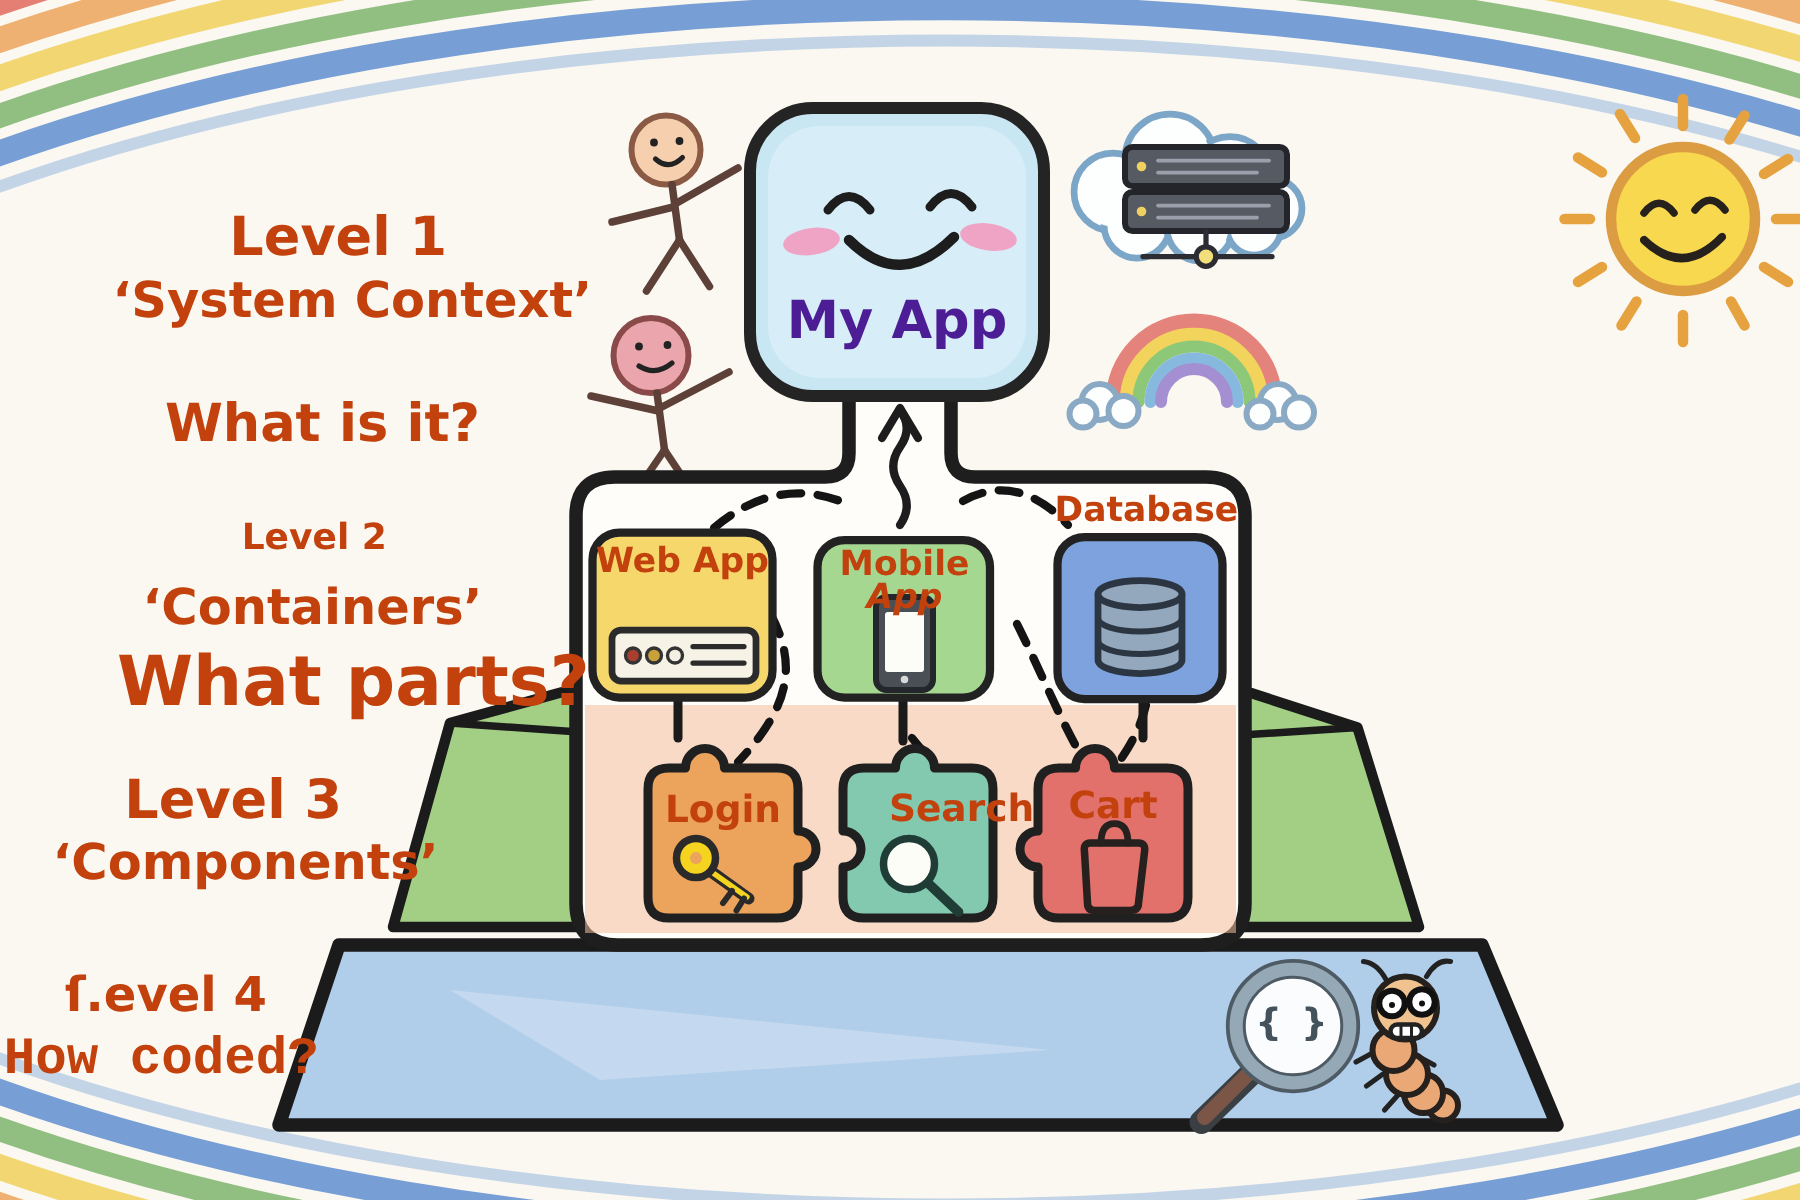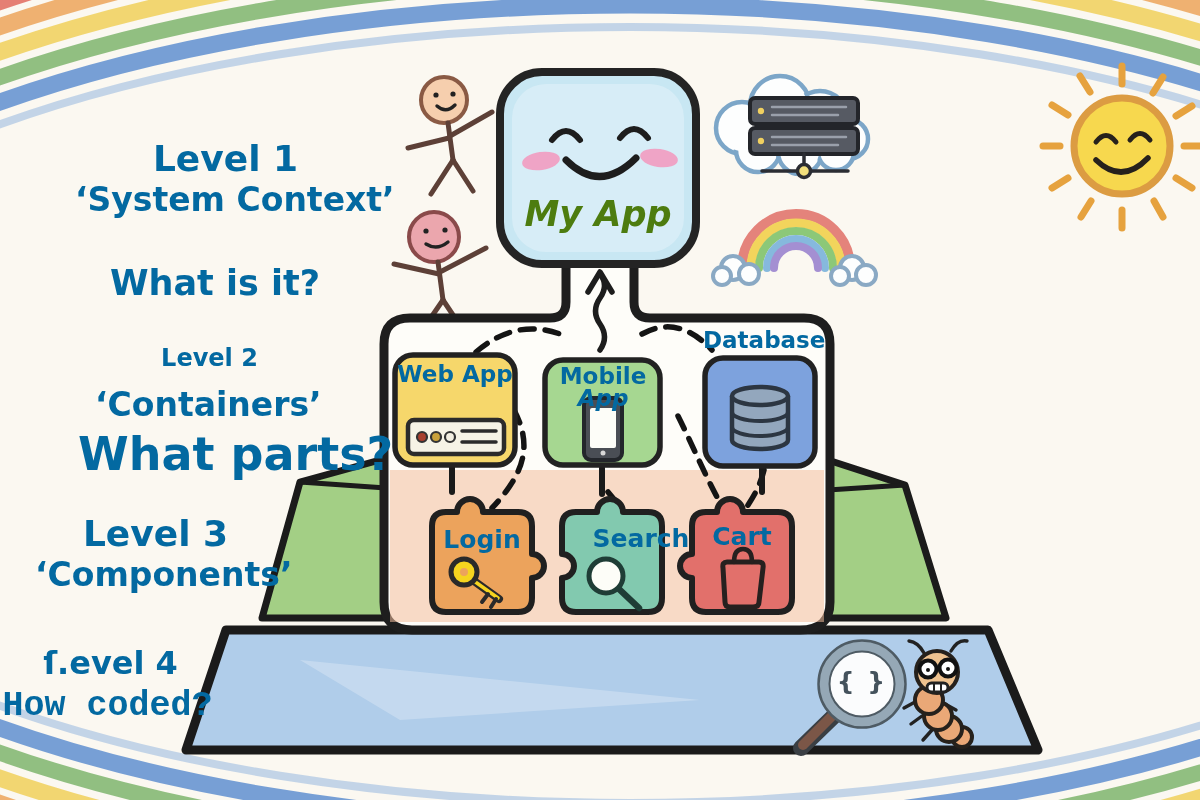--- a/index.html
+++ b/index.html
@@ -3,21 +3,21 @@
 <meta charset="utf-8">
 <style>
   html,body{margin:0;padding:0;background:#e8e6df;}
   .canvas{
     position:relative;width:1200px;height:800px;overflow:hidden;
     background:#fbf8f1;
     font-family:"DejaVu Sans","Liberation Sans",sans-serif;
   }
   .canvas svg{position:absolute;left:0;top:0;}
   .lbl{
-    position:absolute;text-align:center;font-weight:700;color:#0369a1;
+    position:absolute;text-align:center;font-weight:700;color:#c2410c;
     line-height:1.02;white-space:nowrap;z-index:5;
   }
 </style>
 </head>
 <body>
 
 <div class="canvas">
 
 <svg width="1200" height="800" viewBox="0 0 1200 800">
 
@@ -282,21 +282,21 @@
 <div class="lbl" style="left:112px;top:346px;width:195px;font-size:24px;">Level 2</div>
 <div class="lbl" style="left:95px;top:388px;width:220px;font-size:33px;">‘Containers’</div>
 <div class="lbl" style="left:78px;top:431px;width:240px;font-size:46px;">What parts?</div>
 
 <div class="lbl" style="left:58px;top:516px;width:195px;font-size:36px;">Level 3</div>
 <div class="lbl" style="left:35px;top:558px;width:240px;font-size:33px;">‘Components’</div>
 
 <div class="lbl" style="left:18px;top:647px;width:185px;font-size:32px;">ſ.evel 4</div>
 <div class="lbl" style="left:0px;top:689px;width:215px;font-size:35px;font-family:Liberation Mono, monospace;">How coded?</div>
 
-<div class="lbl" style="left:500px;top:197px;width:196px;font-size:35px;color:#4d7c0f;font-style:italic;">My App</div>
+<div class="lbl" style="left:500px;top:197px;width:196px;font-size:35px;color:#4c1d95;">My App</div>
 
 <div class="lbl" style="left:396px;top:363px;width:118px;font-size:23px;">Web App</div>
 <div class="lbl" style="left:547px;top:365px;width:112px;font-size:23px;">Mobile</div>
 <div class="lbl" style="left:547px;top:387px;width:112px;font-size:23px;font-style:italic;">App</div>
 <div class="lbl" style="left:703px;top:329px;width:122px;font-size:23px;">Database</div>
 
 <div class="lbl" style="left:434px;top:527px;width:96px;font-size:25px;">Login</div>
 <div class="lbl" style="left:563px;top:526px;width:98px;font-size:25px;margin-left:29px;">Search</div>
 <div class="lbl" style="left:694px;top:524px;width:96px;font-size:25px;">Cart</div>
 

